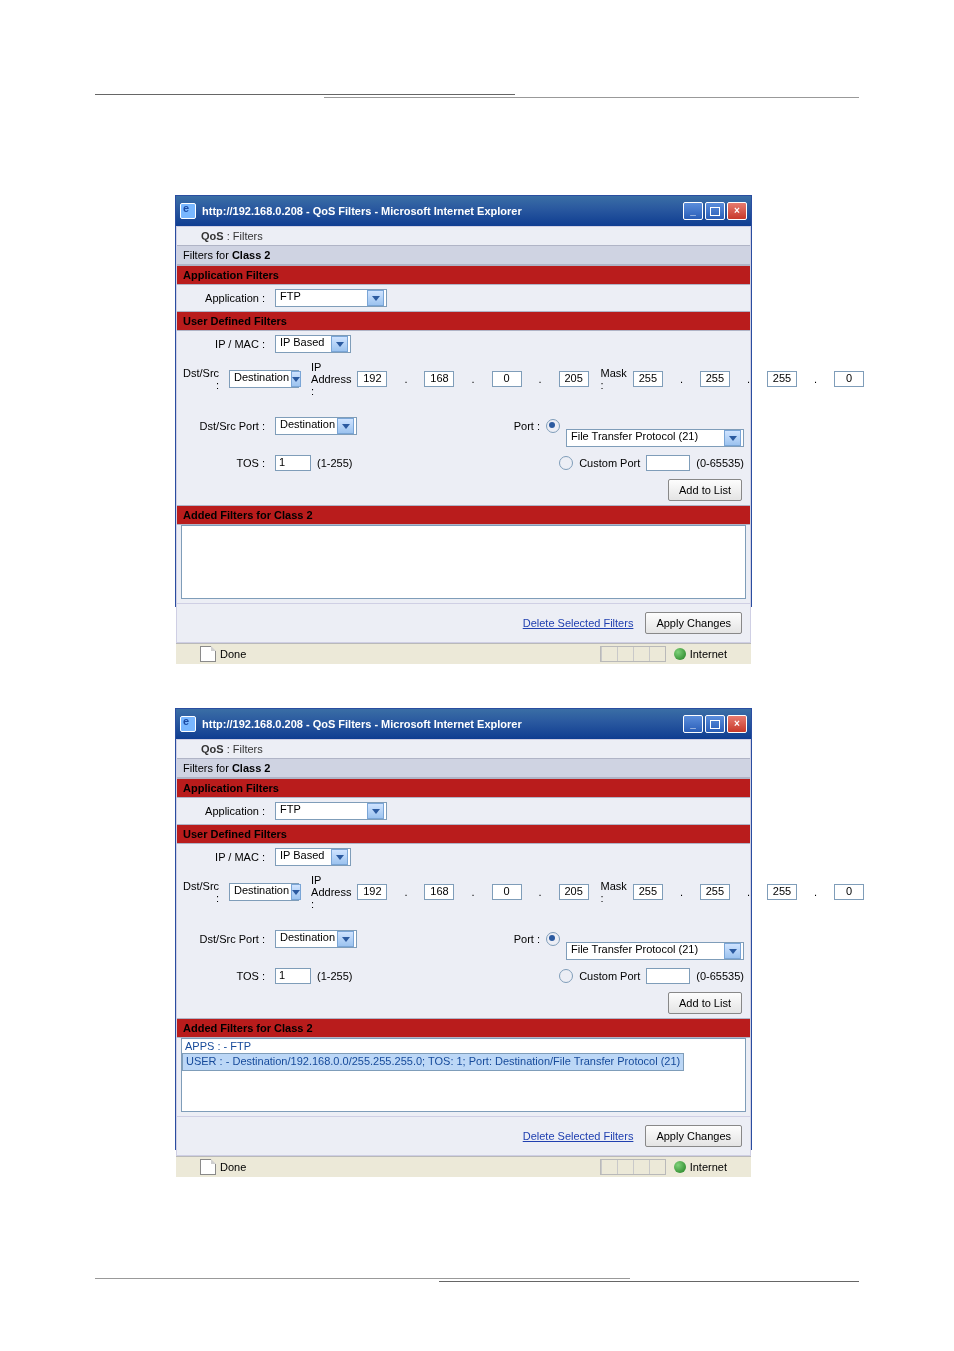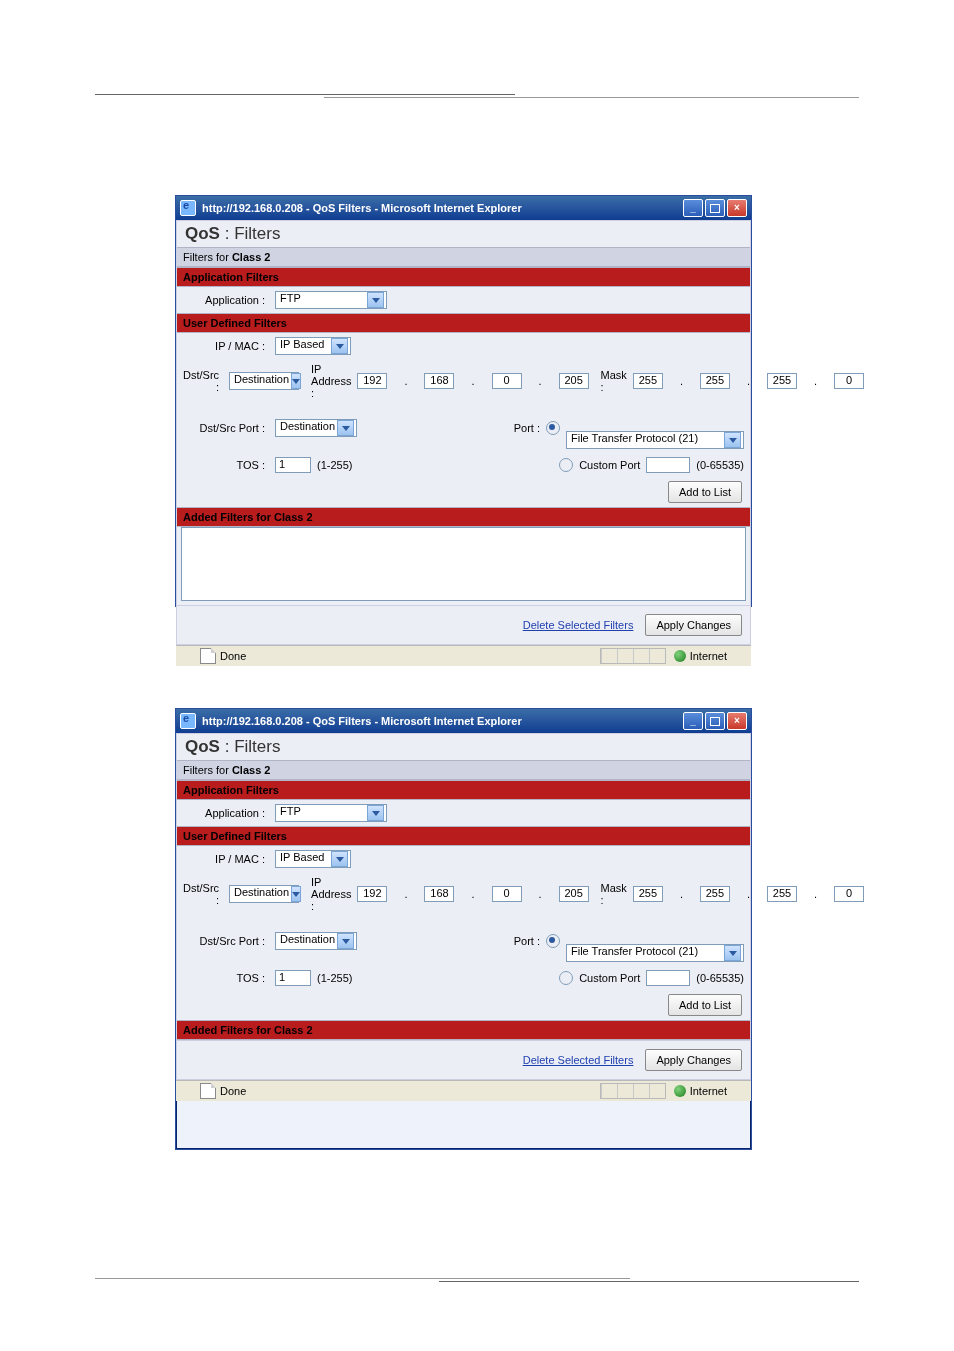--- a/index.html
+++ b/index.html
@@ -62,21 +62,21 @@
     left: 175px;
     width: 575px;
     border: 1px solid #2a4da0;
     background: #eef3fb;
     box-shadow: 0 0 0 1px #0a246a inset;
   }
   .shot1 { top: 195px; height: 410px; }
   .shot2 { top: 708px; height: 440px; }
 
   .titlebar {
-    height: 24px;
+    height: 30px;
     background: linear-gradient(#3a6ea5, #2b5aa0 40%, #0f3d91);
     color: #fff;
     display: flex;
     align-items: center;
     padding: 0 4px;
     font-weight: bold;
     font-size: 11px;
   }
   .titlebar .ie-icon {
     width: 14px; height: 14px;
@@ -108,22 +108,22 @@
   .winbtn.close { background: linear-gradient(#e77b6f, #c8392a); }
   .winbtn.max::before {
     content: ""; width: 8px; height: 7px; border: 1px solid #fff;
   }
 
   .client {
     background: #eceef5;
     border: 1px solid #cfcfe4;
   }
   .section-title {
-    padding: 3px 8px;
-    font-size: 17px;
+    padding: 3px 24px;
+    font-size: 11px;
     color: #333;
   }
   .section-title .qos { font-weight: bold; }
   .bar {
     background: #cfd3e2;
     border-top: 1px solid #b0b4c6;
     border-bottom: 1px solid #b0b4c6;
     padding: 3px 6px;
     font-size: 11px;
   }
@@ -481,20 +481,24 @@
         <span>Custom Port</span>
         <span class="tbox empty"></span>
         <span>(0-65535)</span>
       </div>
 
       <div class="btn-row">
         <span class="btn">Add to List</span>
       </div>
 
       <div class="subhead">Added Filters for Class 2</div>
+      <div class="listbox">
+        <div class="list-item-row">APPS : - FTP</div>
+        <div class="list-item-row sel">USER : - Destination/192.168.0.0/255.255.255.0; TOS: 1; Port: Destination/File Transfer Protocol (21)</div>
+      </div>
 
       <div class="actions">
         <span class="link">Delete Selected Filters</span>
         <span class="btn">Apply Changes</span>
       </div>
     </div>
     <div class="statusbar">
       <span class="status-page"></span>
       <span>Done</span>
       <span style="flex:1"></span>

